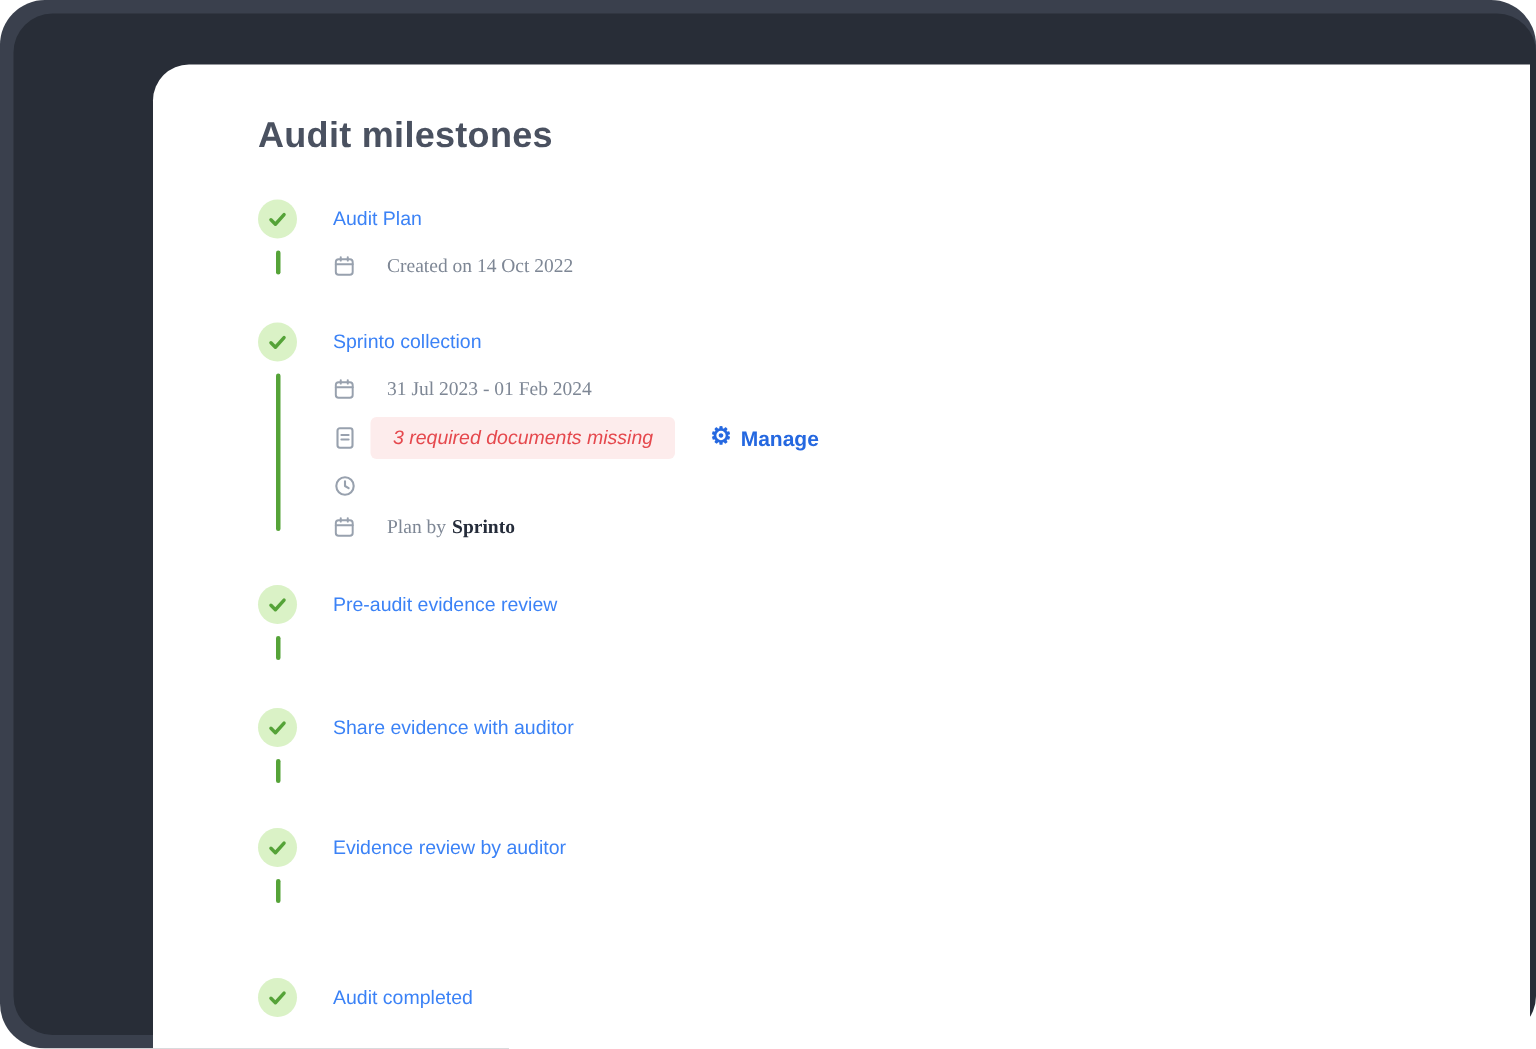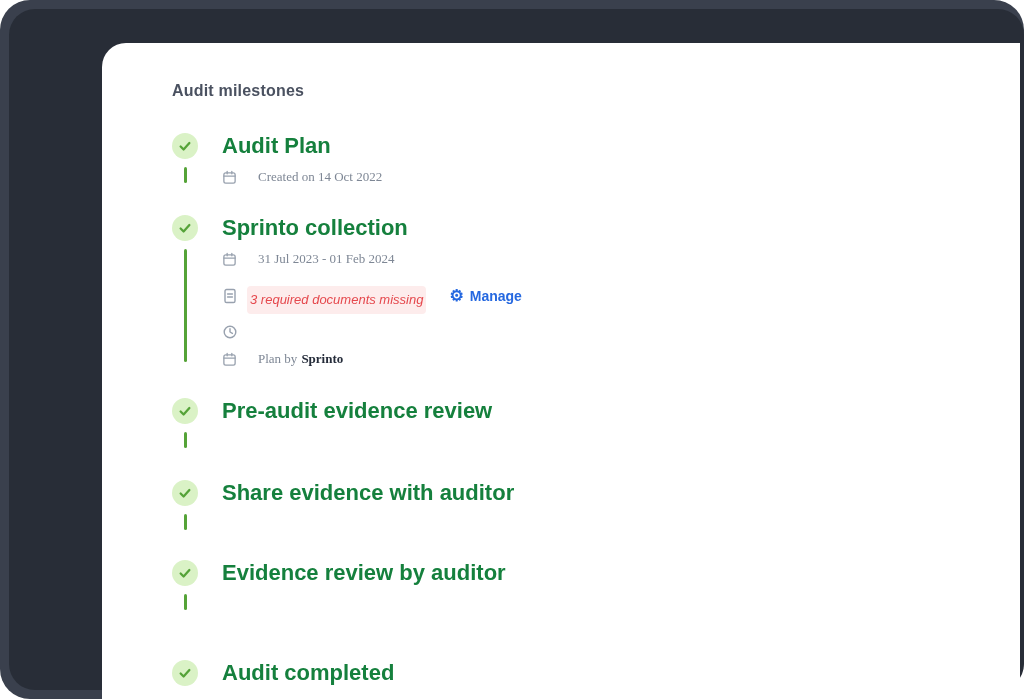--- a/index.html
+++ b/index.html
@@ -11,43 +11,43 @@
   .outer-frame { position:absolute; inset:0; background:#3a404d;
                  border-radius:30px 30px 40px 30px; }
   .inner-panel { position:absolute; inset:9px 0 9px 9px; background:#282d37;
                  border-radius:26px; }
 
   
   .card { position:absolute; left:102px; top:43px; right:4px; bottom:0;
           background:#ffffff; border-radius:24px 0 0 0;
           padding:36px 40px 16px 70px; }
 
-  .page-title { font-size:16px; line-height:24px; font-weight:700;
+  .page-title { font-size:24px; line-height:24px; font-weight:700;
                 color:#4a5160; margin-bottom:30px; letter-spacing:.2px; }
 
   
   .tl-item { display:flex; gap:24px; }
   .rail { width:26px; display:flex; flex-direction:column; align-items:center; flex-shrink:0; }
   .dot { width:26px; height:26px; border-radius:50%; background:#daf2c6;
          display:flex; align-items:center; justify-content:center; flex-shrink:0; }
   .line { width:3px; flex:1; min-height:16px; background:#55a338;
           border-radius:2px; margin:8px 0 6px; }
   .content { display:flex; flex-direction:column; gap:10px; padding-top:1px; }
 
-  .m-title { font-size:22px; line-height:24px; font-weight:700; color:#15803d; }
+  .m-title { font-size:13px; line-height:24px; font-weight:400; color:#3b82f6; }
   .meta-row { display:flex; align-items:center; gap:21px;
               font-size:13px; line-height:18px; color:#7e8795;font-family:Liberation Serif, serif; }
   .meta-text { display:inline-flex; gap:4px; }
   .meta-text b { color:#252c3a; font-weight:700; }
   .desc { font-size:13px; line-height:18px; color:#6d7480; }
 
   .alert-row { display:flex; align-items:center; gap:9px; }
   .badge { display:inline-block; background:#fdecec; color:#e5484d;
            font-size:13px; line-height:16px; font-style:italic; font-weight:500;
-           padding:6px 3px; border-radius:4px; white-space:nowrap;margin-top:8px; }
+           padding:6px 15px; border-radius:4px; white-space:nowrap; }
   .manage { display:inline-flex; align-items:center; gap:6px; margin-left:14px;
             color:#2568e0; font-size:14px; font-weight:700; text-decoration:none;
             cursor:pointer; }
   .gear-glyph { font-size:16px; line-height:16px; font-style:normal; }
 
   .pb-m1 { padding-bottom:26px; }
   .pb-m2 { padding-bottom:30px; }
   .pb-m3 { padding-bottom:26px; }
   .pb-m4 { padding-bottom:24px; }
   .pb-m5 { padding-bottom:44px; }

